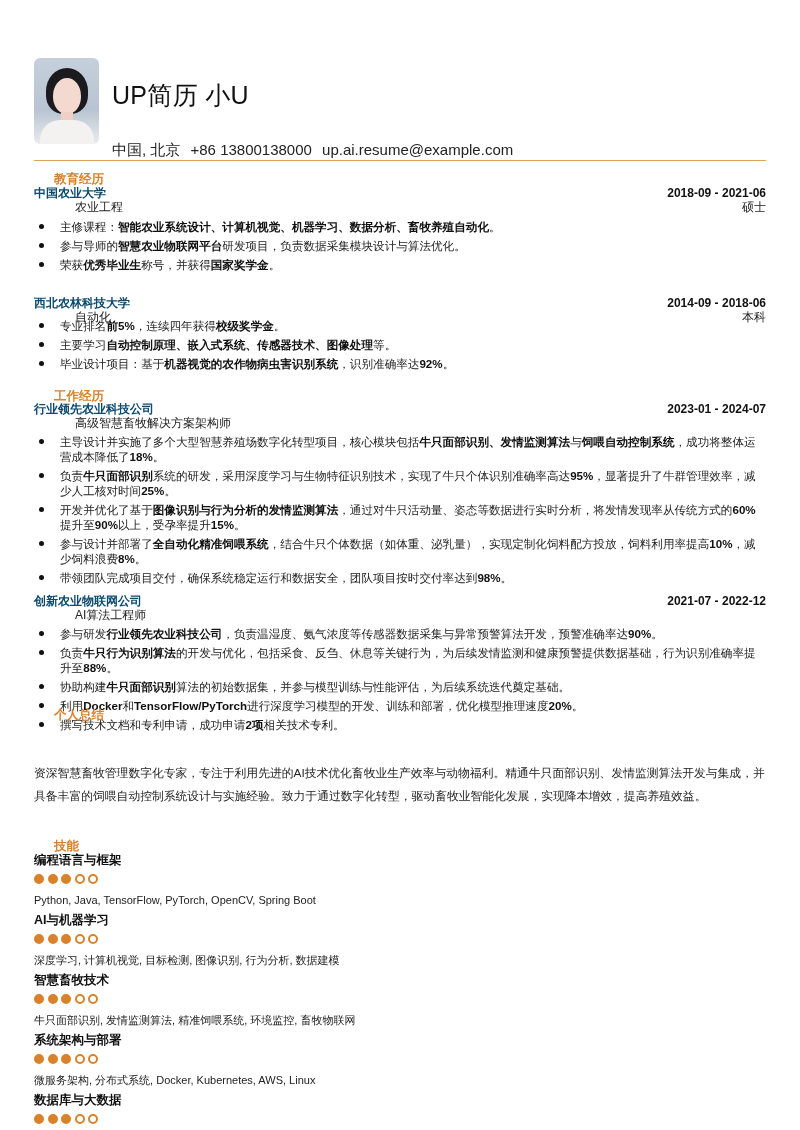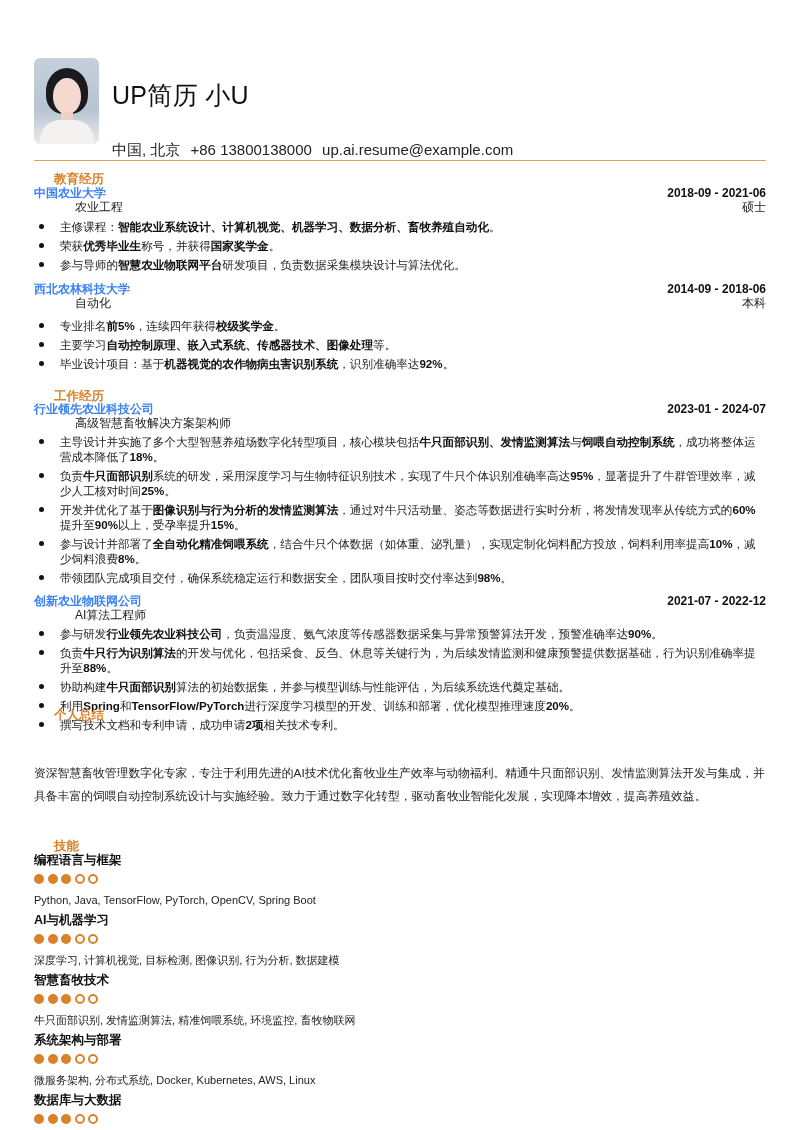--- a/index.html
+++ b/index.html
@@ -15,21 +15,21 @@
   .avatar .face { position: absolute; left: 19px; top: 20px; width: 28px; height: 36px; border-radius: 50% 50% 48% 48%; background: #f3d9cf; }
   .avatar .neck { position: absolute; left: 27px; top: 54px; width: 12px; height: 10px; background: #efd0c4; }
   .avatar .body { position: absolute; left: 6px; top: 62px; width: 54px; height: 30px; border-radius: 20px 20px 0 0; background: #f4f2f0; }
   .name { position: absolute; left: 78px; top: 21px; font-size: 25px; font-weight: 500; color: #111; letter-spacing: 0.3px; }
   .contact { position: absolute; left: 78px; top: 53px; font-size: 15px; color: #222; white-space: nowrap; margin-top: 30px; }
   .contact span { margin-right: 6px; }
   .divider { position: absolute; left: 0; top: 160px; width: 732px; height: 1px; background: #d9a55a; }
 
   .section-title { position: absolute; left: 0; font-size: 12.5px; font-weight: 700; color: #d9822b; padding-left: 20px; }
   .entry-head { position: absolute; left: 0; width: 732px; }
-  .entry-org { font-size: 12px; font-weight: 700; color: #3b82f6; line-height: 14px; }
+  .entry-org { font-size: 12px; font-weight: 700; color: #0c4a6e; line-height: 14px; }
   .entry-sub { font-size: 12px; color: #222; line-height: 14px; margin-left: 41px; }
   .entry-date { position: absolute; right: 0; top: 0; font-size: 12px; font-weight: 700; color: #111; line-height: 14px; }
   .entry-deg { position: absolute; right: 0; top: 14px; font-size: 12px; color: #222; line-height: 14px; }
 
   ul.bullets { position: absolute; left: 0; width: 732px; list-style: none; }
   ul.bullets li { position: relative; padding-left: 26px; font-size: 11.6px; line-height: 15px; color: #222; margin-bottom: 4px; }
   ul.bullets li::before { content: ""; position: absolute; left: 5px; top: 5px; width: 5px; height: 5px; border-radius: 50%; background: #111; }
   ul.bullets li b { font-weight: 700; color: #111; }
 
   .summary { position: absolute; left: 0; width: 732px; font-size: 11.8px; line-height: 23px; color: #222; }
@@ -65,25 +65,25 @@
   <div class="section-title" style="top:171px">教育经历</div>
 
   <div class="entry-head" style="top:186px">
     <div class="entry-org">中国农业大学</div>
     <div class="entry-sub">农业工程</div>
     <div class="entry-date">2018-09 - 2021-06</div>
     <div class="entry-deg">硕士</div>
   </div>
   <ul class="bullets" style="top:219px">
       <li><span>主修课程：</span><b>智能农业系统设计、计算机视觉、机器学习、数据分析、畜牧养殖自动化</b><span>。</span></li>
+      <li><span>参与导师的</span><b>智慧农业物联网平台</b><span>研发项目，负责数据采集模块设计与算法优化。</span></li>
       <li><span>荣获</span><b>优秀毕业生</b><span>称号，并获得</span><b>国家奖学金</b><span>。</span></li>
-      <li><span>参与导师的</span><b>智慧农业物联网平台</b><span>研发项目，负责数据采集模块设计与算法优化。</span></li>
     </ul>
 
-  <div class="entry-head" style="top:282px">
+  <div class="entry-head" style="top:296px">
     <div class="entry-org">西北农林科技大学</div>
     <div class="entry-sub">自动化</div>
     <div class="entry-date">2014-09 - 2018-06</div>
     <div class="entry-deg">本科</div>
   </div>
   <ul class="bullets" style="top:318px">
       <li><span>专业排名</span><b>前5%</b><span>，连续四年获得</span><b>校级奖学金</b><span>。</span></li>
       <li><span>主要学习</span><b>自动控制原理、嵌入式系统、传感器技术、图像处理</b><span>等。</span></li>
       <li><span>毕业设计项目：基于</span><b>机器视觉的农作物病虫害识别系统</b><span>，识别准确率达</span><b>92%</b><span>。</span></li>
     </ul>
@@ -105,21 +105,21 @@
 
   <div class="entry-head" style="top:594px">
     <div class="entry-org">创新农业物联网公司</div>
     <div class="entry-sub">AI算法工程师</div>
     <div class="entry-date">2021-07 - 2022-12</div>
   </div>
   <ul class="bullets" style="top:626px">
       <li><span>参与研发</span><b>行业领先农业科技公司</b><span>，负责温湿度、氨气浓度等传感器数据采集与异常预警算法开发，预警准确率达</span><b>90%</b><span>。</span></li>
       <li><span>负责</span><b>牛只行为识别算法</b><span>的开发与优化，包括采食、反刍、休息等关键行为，为后续发情监测和健康预警提供数据基础，行为识别准确率提升至</span><b>88%</b><span>。</span></li>
       <li><span>协助构建</span><b>牛只面部识别</b><span>算法的初始数据集，并参与模型训练与性能评估，为后续系统迭代奠定基础。</span></li>
-      <li><span>利用</span><b>Spring</b><span>和</span><b>TensorFlow/PyTorch</b><span>进行深度学习模型的开发、训练和部署，优化模型推理速度</span><b>20%</b><span>。</span></li>
+      <li><span>利用</span><b>Docker</b><span>和</span><b>TensorFlow/PyTorch</b><span>进行深度学习模型的开发、训练和部署，优化模型推理速度</span><b>20%</b><span>。</span></li>
       <li><span>撰写技术文档和专利申请，成功申请</span><b>2项</b><span>相关技术专利。</span></li>
     </ul>
 
   <div class="section-title" style="top:707px">个人总结</div>
   <div class="summary" style="top:762px">资深智慧畜牧管理数字化专家，专注于利用先进的AI技术优化畜牧业生产效率与动物福利。精通牛只面部识别、发情监测算法开发与集成，并具备丰富的饲喂自动控制系统设计与实施经验。致力于通过数字化转型，驱动畜牧业智能化发展，实现降本增效，提高养殖效益。</div>
 
   <div class="section-title" style="top:838px">技能</div>
   <div id="skills-container">
       <div class="skill" style="top: 852px;">
         <div class="skill-name">编程语言与框架</div>

